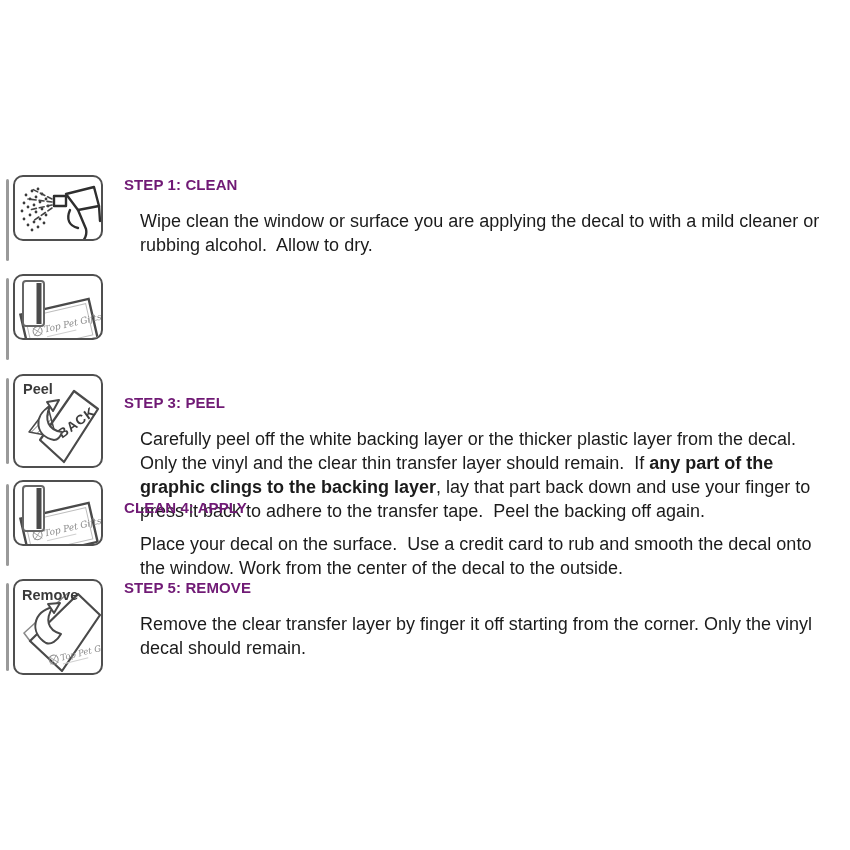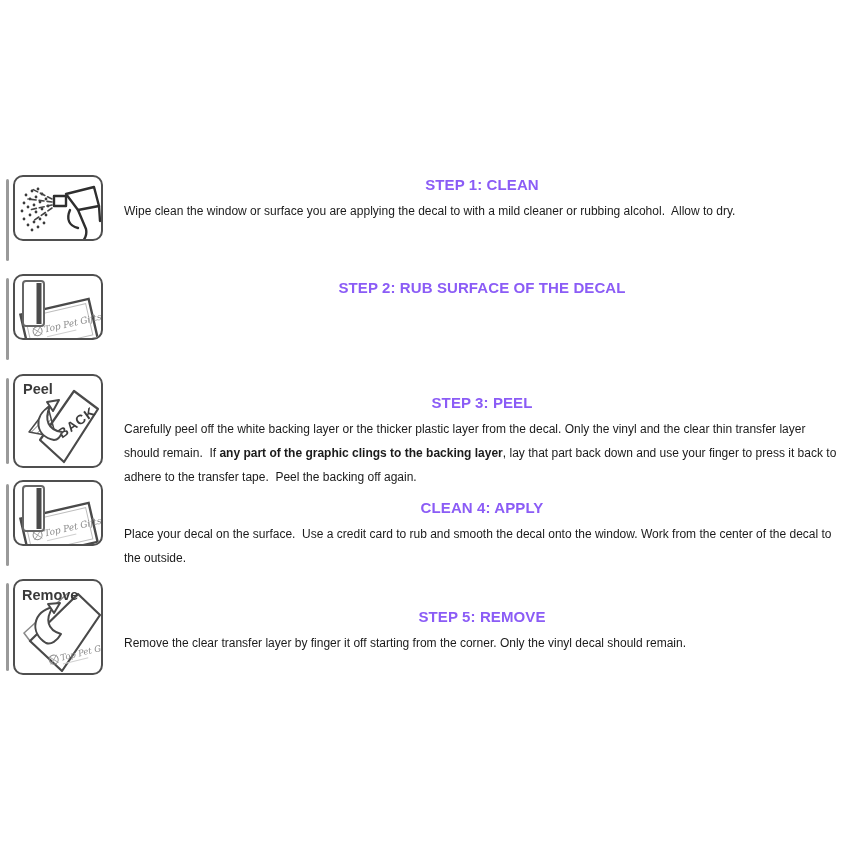--- a/index.html
+++ b/index.html
@@ -11,23 +11,23 @@
   .r1 .rail,.r2 .rail,.r4 .rail{height:82px}
   .r3 .rail{height:86px}
   .r5 .rail{height:88px}
   .iconbox{position:absolute;left:13px;top:0;width:90px;background:#fff;
            border:2.4px solid #4f4f4f;border-radius:10px;box-sizing:border-box;overflow:hidden;}
   .r1 .iconbox,.r2 .iconbox,.r4 .iconbox{height:66px}
   .r3 .iconbox{height:94px}
   .r5 .iconbox{height:96px}
   .iconbox svg{display:block;margin:0 auto;}
   .text{position:absolute;left:124px;width:716px;}
-  .r1 .text{top:1px}.r2 .text{top:5px}.r3 .text{top:20px}.r4 .text{top:19px}.r5 .text{top:29px}
-  .heading{margin:0 0 6px 0;font-size:15px;font-weight:700;color:#8b5cf6;letter-spacing:.1px;text-align:center;}
-  .body{margin:0;font-size:12px;line-height:24px;color:#1b1b1b;white-space:pre-wrap;}
+  .r1 .text{top:1px}.r2 .text{top:5px}.r3 .text{top:20px}.r4 .text{top:19px}.r5 .text{top:0}
+  .heading{margin:0 0 6px 0;font-size:15px;font-weight:700;color:#701a75;letter-spacing:.1px;}
+  .body{margin:16px;font-size:18px;line-height:24px;color:#1b1b1b;white-space:pre-wrap;}
   .b{font-weight:700;}
   .icon-label{font-family:"Liberation Sans",sans-serif;font-weight:700;fill:#3a3a3a;}
   .logo-script{font-family:"DejaVu Serif",serif;font-style:italic;fill:#8a8a8a;}
 </style>
 </head>
 <body>
 
 <div class="page">
 
   <div class="step r1">
@@ -93,21 +93,20 @@
           <path d="M17,46 L25,54 M25,46 L17,54" stroke="#9a9a9a" stroke-width="0.8"></path>
           <text class="logo-script" x="28" y="53" font-size="9">Top Pet Gifts</text>
           <rect x="29" y="57" width="30" height="1" fill="#d0d0d0"></rect>
         </g>
         <rect x="7" y="5" width="21" height="45" rx="3" fill="#ffffff" stroke="#666666" stroke-width="2"></rect>
         <rect x="20.5" y="7" width="5" height="41" fill="#4a4a4a"></rect>
         <text class="icon-label" x="79" y="80" font-size="14.5" text-anchor="end">Rub</text>
       </svg>
     </div>
     <div class="text">
-      <h3 class="heading">STEP 2: RUB SURFACE OF THE DECAL</h3>
     </div>
   </div>
 
   <div class="step r3">
     <div class="rail"></div>
     <div class="iconbox">
       <svg width="85" height="89" viewBox="0 0 85 89">
         <defs>
           <pattern id="hp3" width="5" height="5" patternUnits="userSpaceOnUse" patternTransform="rotate(45)">
             <line x1="0" y1="0" x2="0" y2="5" stroke="#777777" stroke-width="1.6"></line>

